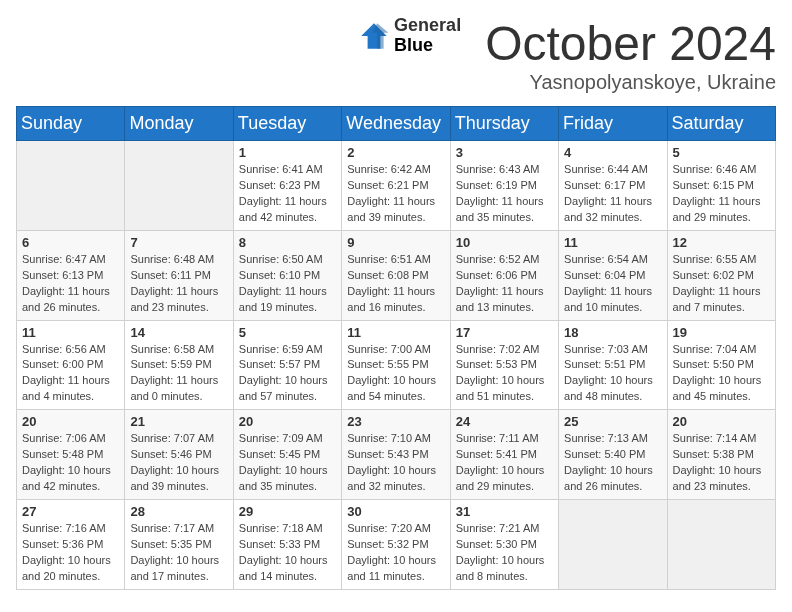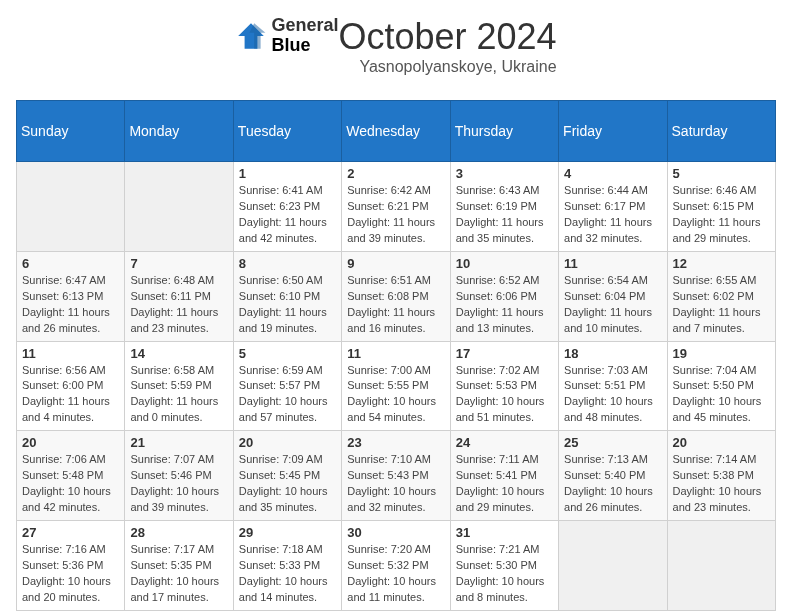--- a/index.html
+++ b/index.html
@@ -5,23 +5,24 @@
     * { box-sizing: border-box; margin: 0; padding: 0; }
     body {
       font-family: Arial, sans-serif;
       background: #fff;
       width: 792px;
       min-height: 612px;
       padding: 16px;
     }
     .header {
       display: flex;
-      justify-content: center;
+      justify-content: flex-end;
       align-items: flex-start;
-      margin-bottom: 24px;
+      margin-bottom: 12px;
+      gap: 24px;
     }
     .logo {
       display: flex;
       align-items: center;
     }
     .logo-text {
       display: flex;
       flex-direction: column;
       font-size: 18px;
       font-weight: bold;
@@ -29,39 +30,39 @@
     }
     .logo-general { color: #333; }
     .logo-blue { color: #000000; }
     .logo-icon {
       width: 32px;
       height: 32px;
       margin-right: 4px;
     }
     .title-block { text-align: right; }
     .month-title {
-      font-size: 36px;
+      font-size: 48px;
       font-weight: 300;
       color: #333;
     }
     .location {
-      font-size: 16px;
+      font-size: 20px;
       color: #555;
     }
     .calendar {
       width: 100%;
       border-collapse: collapse;
       font-size: 11px;
     }
     .calendar thead th {
       background-color: #2176c7;
       color: #fff;
-      padding: 22px 4px;
+      padding: 6px 4px;
       text-align: left;
-      font-size: 14px;
+      font-size: 18px;
       font-weight: normal;
       border: 1px solid #1a5fa0;
     }
     .calendar tbody td {
       border: 1px solid #d0d0d0;
       vertical-align: top;
       padding: 4px 5px;
       width: 108px;
       height: 80px;
       background: #fff;

